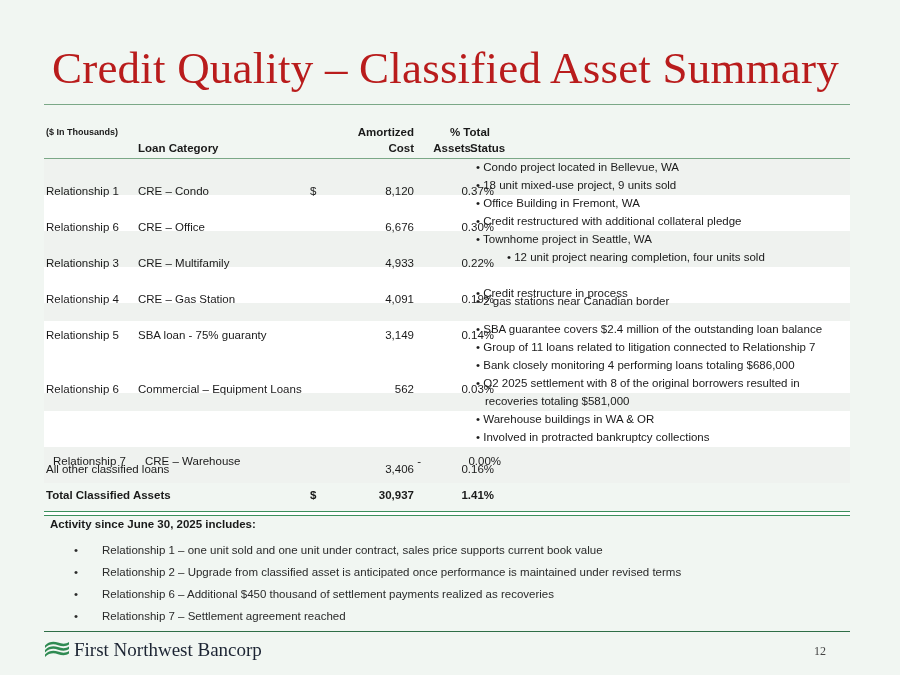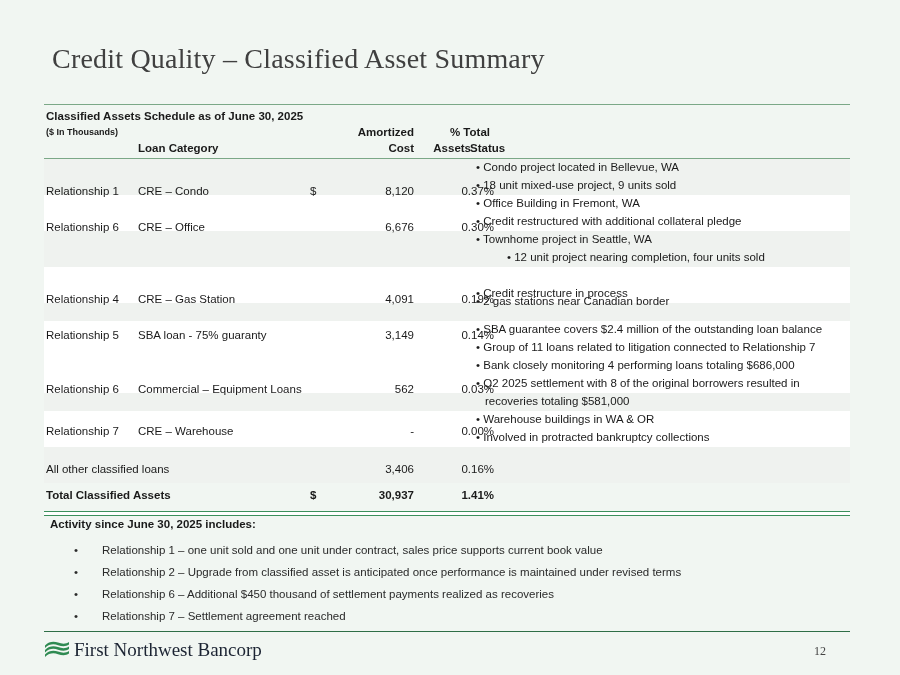--- a/index.html
+++ b/index.html
@@ -15,23 +15,23 @@
     overflow: hidden;
     position: relative;
   }
 
   
   .slide-title {
     position: absolute;
     left: 52px;
     top: 44px;
     font-family: "Liberation Serif", serif;
-    font-size: 28px;
+    font-size: 45px;
     line-height: 1.1;
-    color: #404040;
+    color: #b91c1c;
     letter-spacing: 0.2px;
     white-space: nowrap;
   }
 
   
   .table-block {
     position: absolute;
     left: 44px;
     top: 104px;
     width: 806px;
@@ -268,21 +268,20 @@
 </head>
 <body>
 
 <div class="slide-title">Credit Quality – Classified Asset Summary</div>
 
 <div class="table-block">
 
   <div class="rule-top"></div>
 
   <div class="hdr">
-    <div class="hdr-schedule">Classified Assets Schedule as of June 30, 2025</div>
     <div class="hdr-units">($ In Thousands)</div>
     <div class="hdr-loancat">Loan Category</div>
     <div class="hdr-amort1">Amortized</div>
     <div class="hdr-amort2">Cost</div>
     <div class="hdr-pct1">% Total</div>
     <div class="hdr-pct2">Assets</div>
     <div class="hdr-status">Status</div>
   </div>
 
   <div class="rule-head"></div>
@@ -319,20 +318,27 @@
         <span class="amt">8,120</span>
         <span class="pct">0.37%</span>
       </div>
       <div class="lrow" style="top: 62px;">
         <span class="rel">Relationship 6</span>
         <span class="cat">CRE – Office</span>
         <span class="dol"></span>
         <span class="amt">6,676</span>
         <span class="pct">0.30%</span>
       </div>
+      <div class="lrow" style="top: 98px;">
+        <span class="rel">Relationship 3</span>
+        <span class="cat">CRE – Multifamily</span>
+        <span class="dol"></span>
+        <span class="amt">4,933</span>
+        <span class="pct">0.22%</span>
+      </div>
       <div class="lrow" style="top: 134px;">
         <span class="rel">Relationship 4</span>
         <span class="cat">CRE – Gas Station</span>
         <span class="dol"></span>
         <span class="amt">4,091</span>
         <span class="pct">0.19%</span>
       </div>
       <div class="lrow" style="top: 170px;">
         <span class="rel">Relationship 5</span>
         <span class="cat">SBA loan - 75% guaranty</span>
@@ -340,21 +346,21 @@
         <span class="amt">3,149</span>
         <span class="pct">0.14%</span>
       </div>
       <div class="lrow" style="top: 224px;">
         <span class="rel">Relationship 6</span>
         <span class="cat">Commercial – Equipment Loans</span>
         <span class="dol"></span>
         <span class="amt">562</span>
         <span class="pct">0.03%</span>
       </div>
-      <div class="lrow" style="top: 266px;">
+      <div class="lrow" style="top: 296px; margin-left: 7px;">
         <span class="rel">Relationship 7</span>
         <span class="cat">CRE – Warehouse</span>
         <span class="dol"></span>
         <span class="amt">-</span>
         <span class="pct">0.00%</span>
       </div>
       <div class="lrow" style="top: 304px;">
         <span class="rel">All other classified loans</span>
         <span class="cat"></span>
         <span class="dol"></span>

